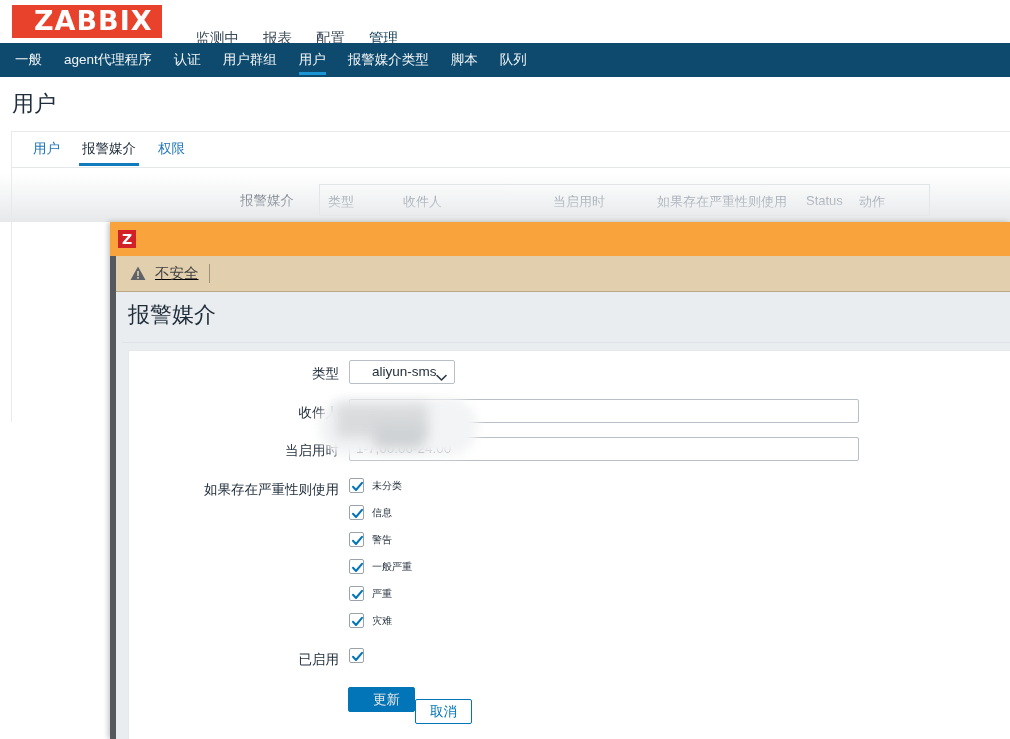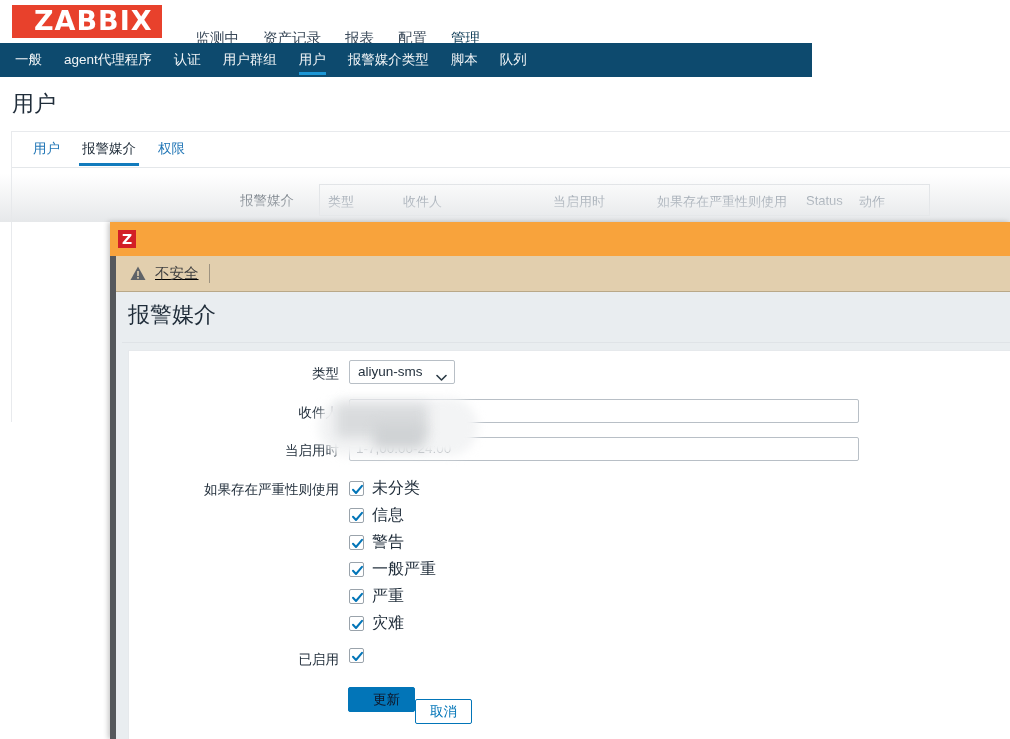--- a/index.html
+++ b/index.html
@@ -46,21 +46,21 @@
     position: absolute;
     left: 50%; bottom: -9px;
     margin-left: -9px;
     width: 0; height: 0;
     border-left: 9px solid transparent;
     border-right: 9px solid transparent;
     border-bottom: 9px solid #15587f;
   }
 
   .subnav {
-    position: absolute; left: 0; top: 43px; width: 812px; height: 34px;
+    position: absolute; left: 0; top: 43px; width: 1010px; height: 34px;
     background: #0d4a6e;
     display: flex; align-items: flex-end;
   }
   .subnav-item {
     position: relative;
     color: #ffffff;
     font-size: 13.5px;
     padding: 0 11px;
     line-height: 34px;
     cursor: pointer;
@@ -243,21 +243,21 @@
     left: 0;
   }
   .fselect {
     position: absolute;
     height: 24px; width: 106px;
     border: 1px solid #b8bfc6;
     background: #ffffff;
     border-radius: 2px;
     font-size: 13.5px;
     color: #1f2c39;
-    padding-left: 8px;
+    padding-left: 22px;
     line-height: 22px;
     display: flex; align-items: center;
     cursor: pointer;
   }
   .fselect .caret {
     position: absolute; right: 7px; top: 6px;
   }
   .finput {
     position: absolute;
     height: 24px;
@@ -277,37 +277,37 @@
     border: 1px solid #9aa3ab;
     background: #ffffff;
     border-radius: 2px;
     position: relative;
     cursor: pointer;
     flex: 0 0 auto;
   }
   .cbox svg { position: absolute; left: 1px; top: 1px; }
   .cblabel {
     margin-left: 8px;
-    font-size: 16px;
+    font-size: 10px;
     color: #1f2c39;
     white-space: nowrap;
   }
   .btn {
     position: absolute;
     height: 25px;
     border-radius: 2px;
     font-size: 13.5px;
     display: flex; align-items: center; justify-content: center;
     cursor: pointer;
     padding: 0 14px;
   }
   .btn-primary {
     background: #0275b8;
     border: 1px solid #0275b8;
-    color: #0f172a;
+    color: #e5e5e5;
     padding-left: 24px;
   }
   .btn-secondary {
     background: #ffffff;
     border: 1px solid #0275b8;
     color: #0275b8;
   }
 
   
   .redaction {
@@ -334,21 +334,20 @@
 </style>
 </head>
 <body>
 
 <div id="bg-page">
 
   <div class="topbar">
     <div class="logo">ZABBIX</div>
     <nav class="topnav">
       <div class="topnav-item">监测中</div>
-      <div class="topnav-item">资产记录</div>
       <div class="topnav-item">报表</div>
       <div class="topnav-item">配置</div>
       <div class="topnav-item active">管理</div>
     </nav>
   </div>
 
   <div class="subnav">
     <div class="subnav-item">一般</div>
     <div class="subnav-item">agent代理程序</div>
     <div class="subnav-item">认证</div>

